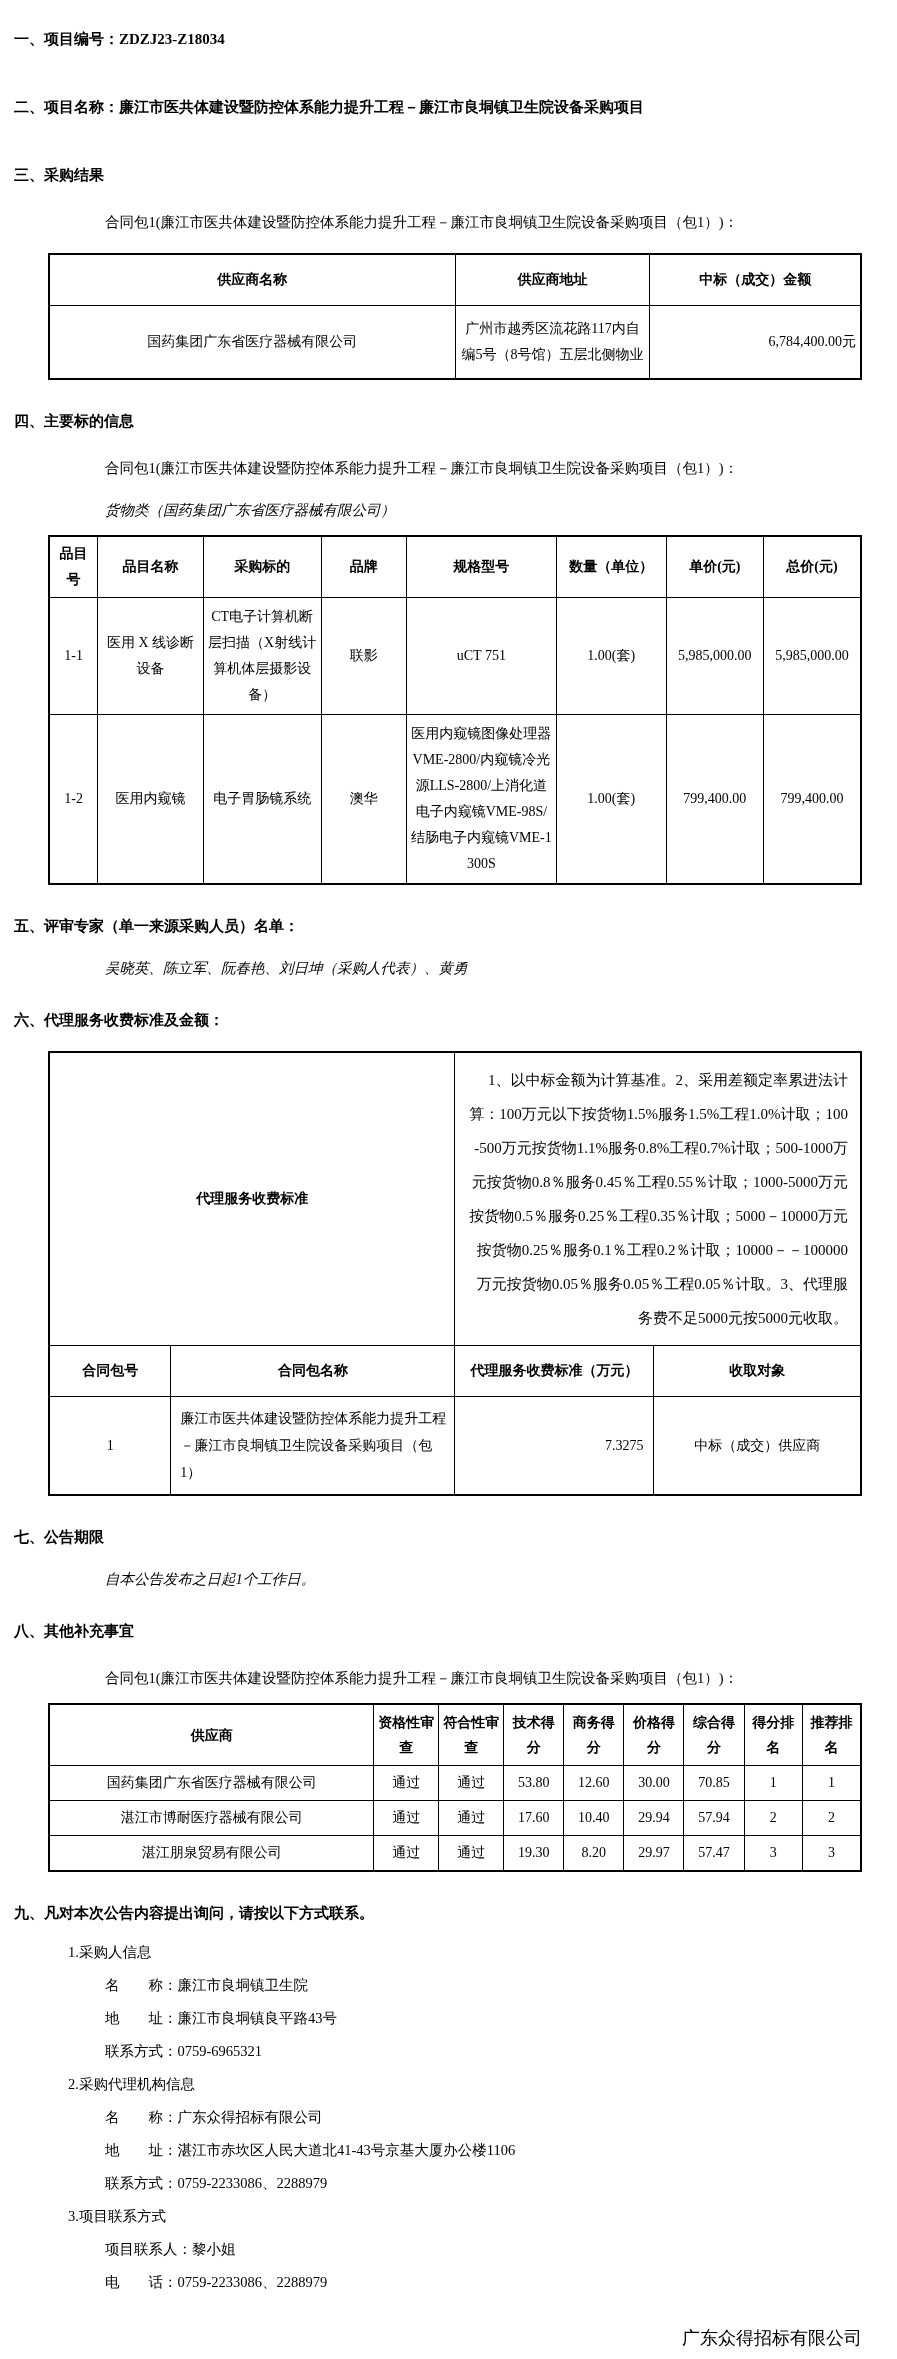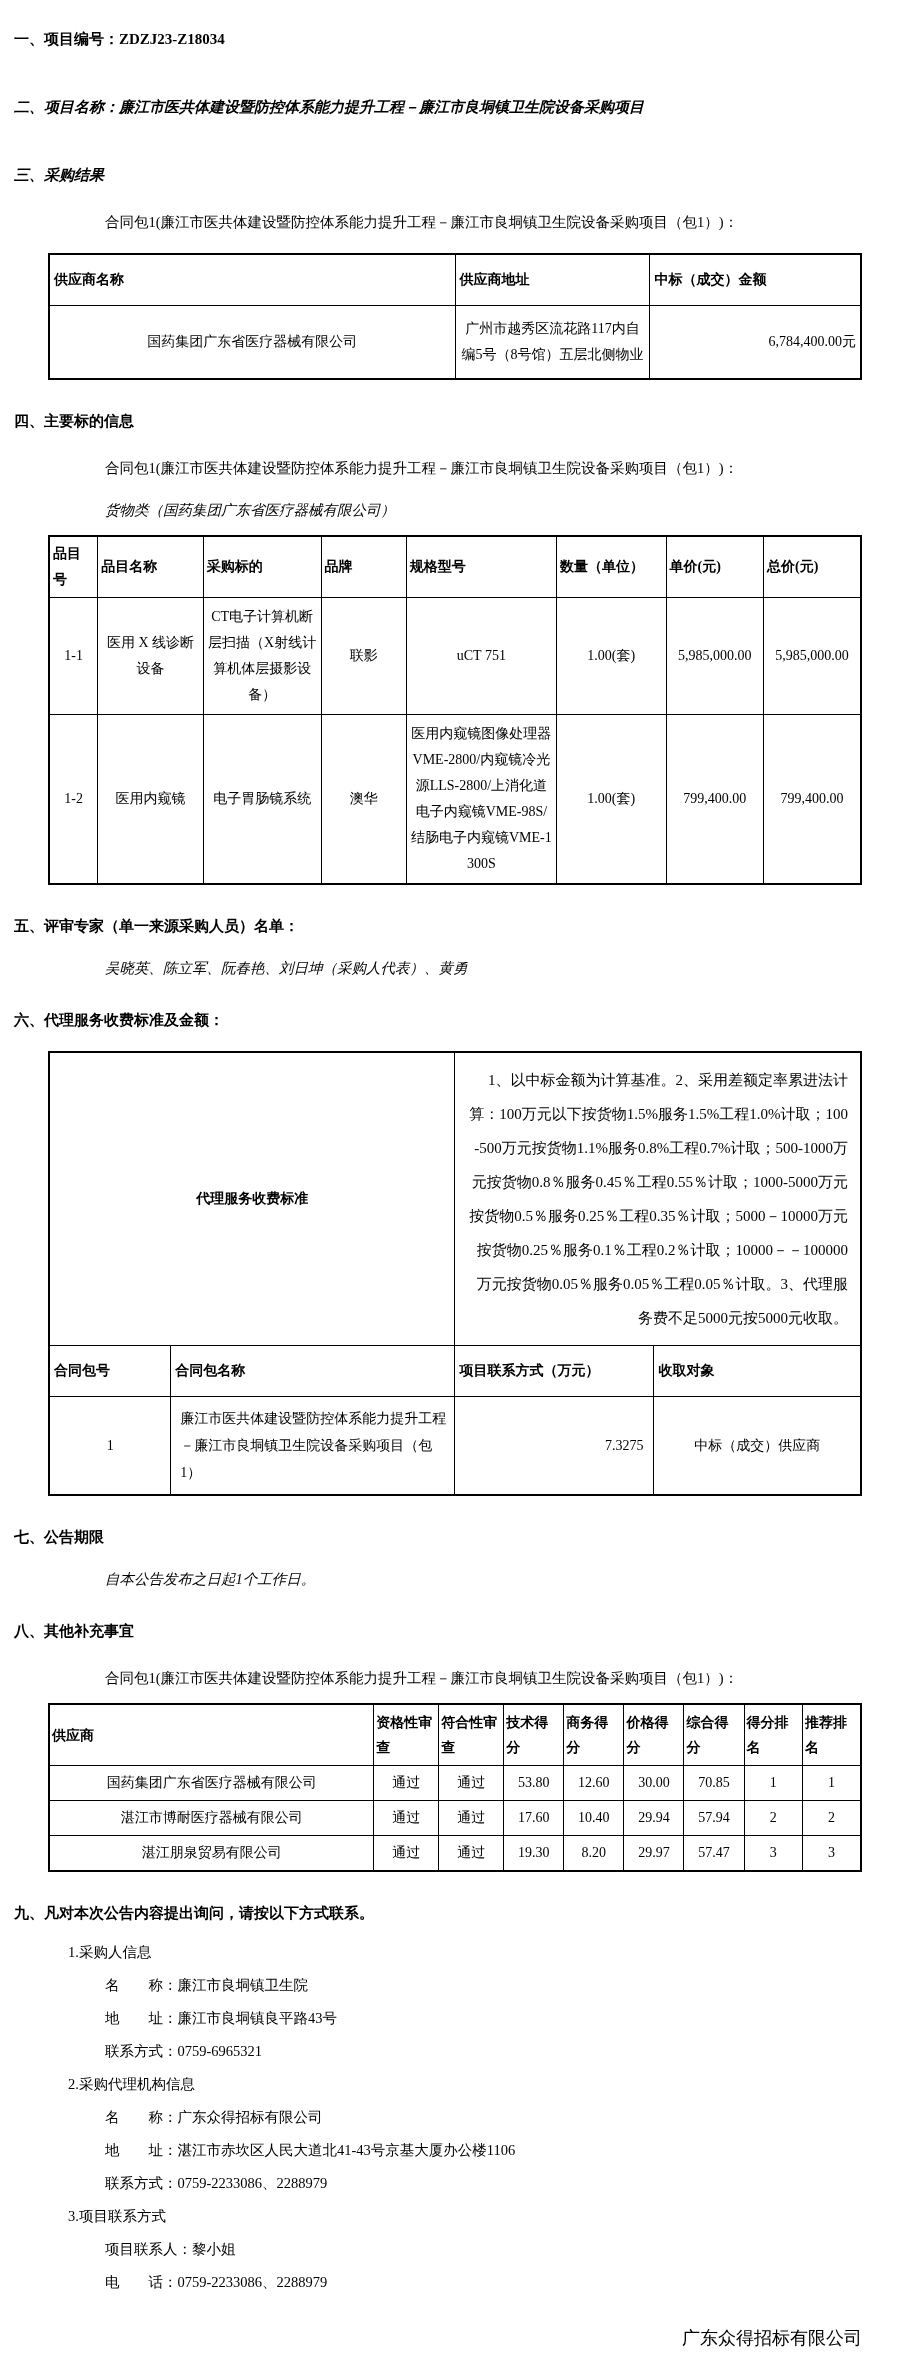--- a/index.html
+++ b/index.html
@@ -1,29 +1,29 @@
 <!DOCTYPE html>
 <html><head>
 <meta charset="utf-8">
 <style>
   html,body { margin:0; padding:0; background:#fff; }
   body { width:897px; font-family:"Liberation Serif", serif; color:#000; }
   .page { box-sizing:border-box; width:897px; padding:16px 35px 46px 14px; }
 
   .sec-title { font-size:15px; font-weight:bold; line-height:22px; }
   #s1-title { margin-top:12px; }
-  .mt-lg { margin-top:46px;font-style:italic; }
+  .mt-lg { margin-top:46px; }
   .mt-md { margin-top:30px; }
 
   .pkg-line { font-size:14.5px; line-height:22px; margin:25px 0 0 91px; }
   .plain-line { font-size:14.5px; line-height:22px; margin:20px 0 0 91px;font-style:italic; }
 
   table { border-collapse:collapse; table-layout:fixed; width:814px; margin:20px 0 0 34px; border:2px solid #000; }
   th, td { border:1px solid #000; font-size:14px; line-height:26px; word-break:break-all; }
-  th { font-weight:bold; text-align:left; padding:12px 4px; }
+  th { font-weight:bold; text-align:center; padding:12px 4px; }
   td { text-align:center; padding:8px 5px; vertical-align:middle; }
 
   
   .t1 td { padding:10px 4px; }
   .num-right { text-align:right; padding-right:10px; }
 
   
   .t2 th { padding:4px 3px; }
   .t2 td { padding:6px 4px; }
 
@@ -136,21 +136,21 @@
         <col style="width:25.5%">
       </colgroup>
     <tbody>
         <tr>
       <td class="fee-label" colspan="2">代理服务收费标准</td>
       <td class="fee-text" colspan="2">1、以中标金额为计算基准。2、采用差额定率累进法计算：100万元以下按货物1.5%服务1.5%工程1.0%计取；100-500万元按货物1.1%服务0.8%工程0.7%计取；500-1000万元按货物0.8％服务0.45％工程0.55％计取；1000-5000万元按货物0.5％服务0.25％工程0.35％计取；5000－10000万元按货物0.25％服务0.1％工程0.2％计取；10000－－100000万元按货物0.05％服务0.05％工程0.05％计取。3、代理服务费不足5000元按5000元收取。</td>
     </tr>
     <tr>
       <th>合同包号</th>
       <th>合同包名称</th>
-      <th>项目联系方式（万元）</th>
+      <th>代理服务收费标准（万元）</th>
       <th>收取对象</th>
     </tr>
     <tr>
       <td>1</td>
       <td class="pkg-name">廉江市医共体建设暨防控体系能力提升工程－廉江市良垌镇卫生院设备采购项目（包1）</td>
       <td class="num-right">7.3275</td>
       <td>中标（成交）供应商</td>
     </tr>
   </tbody>
     </table>

